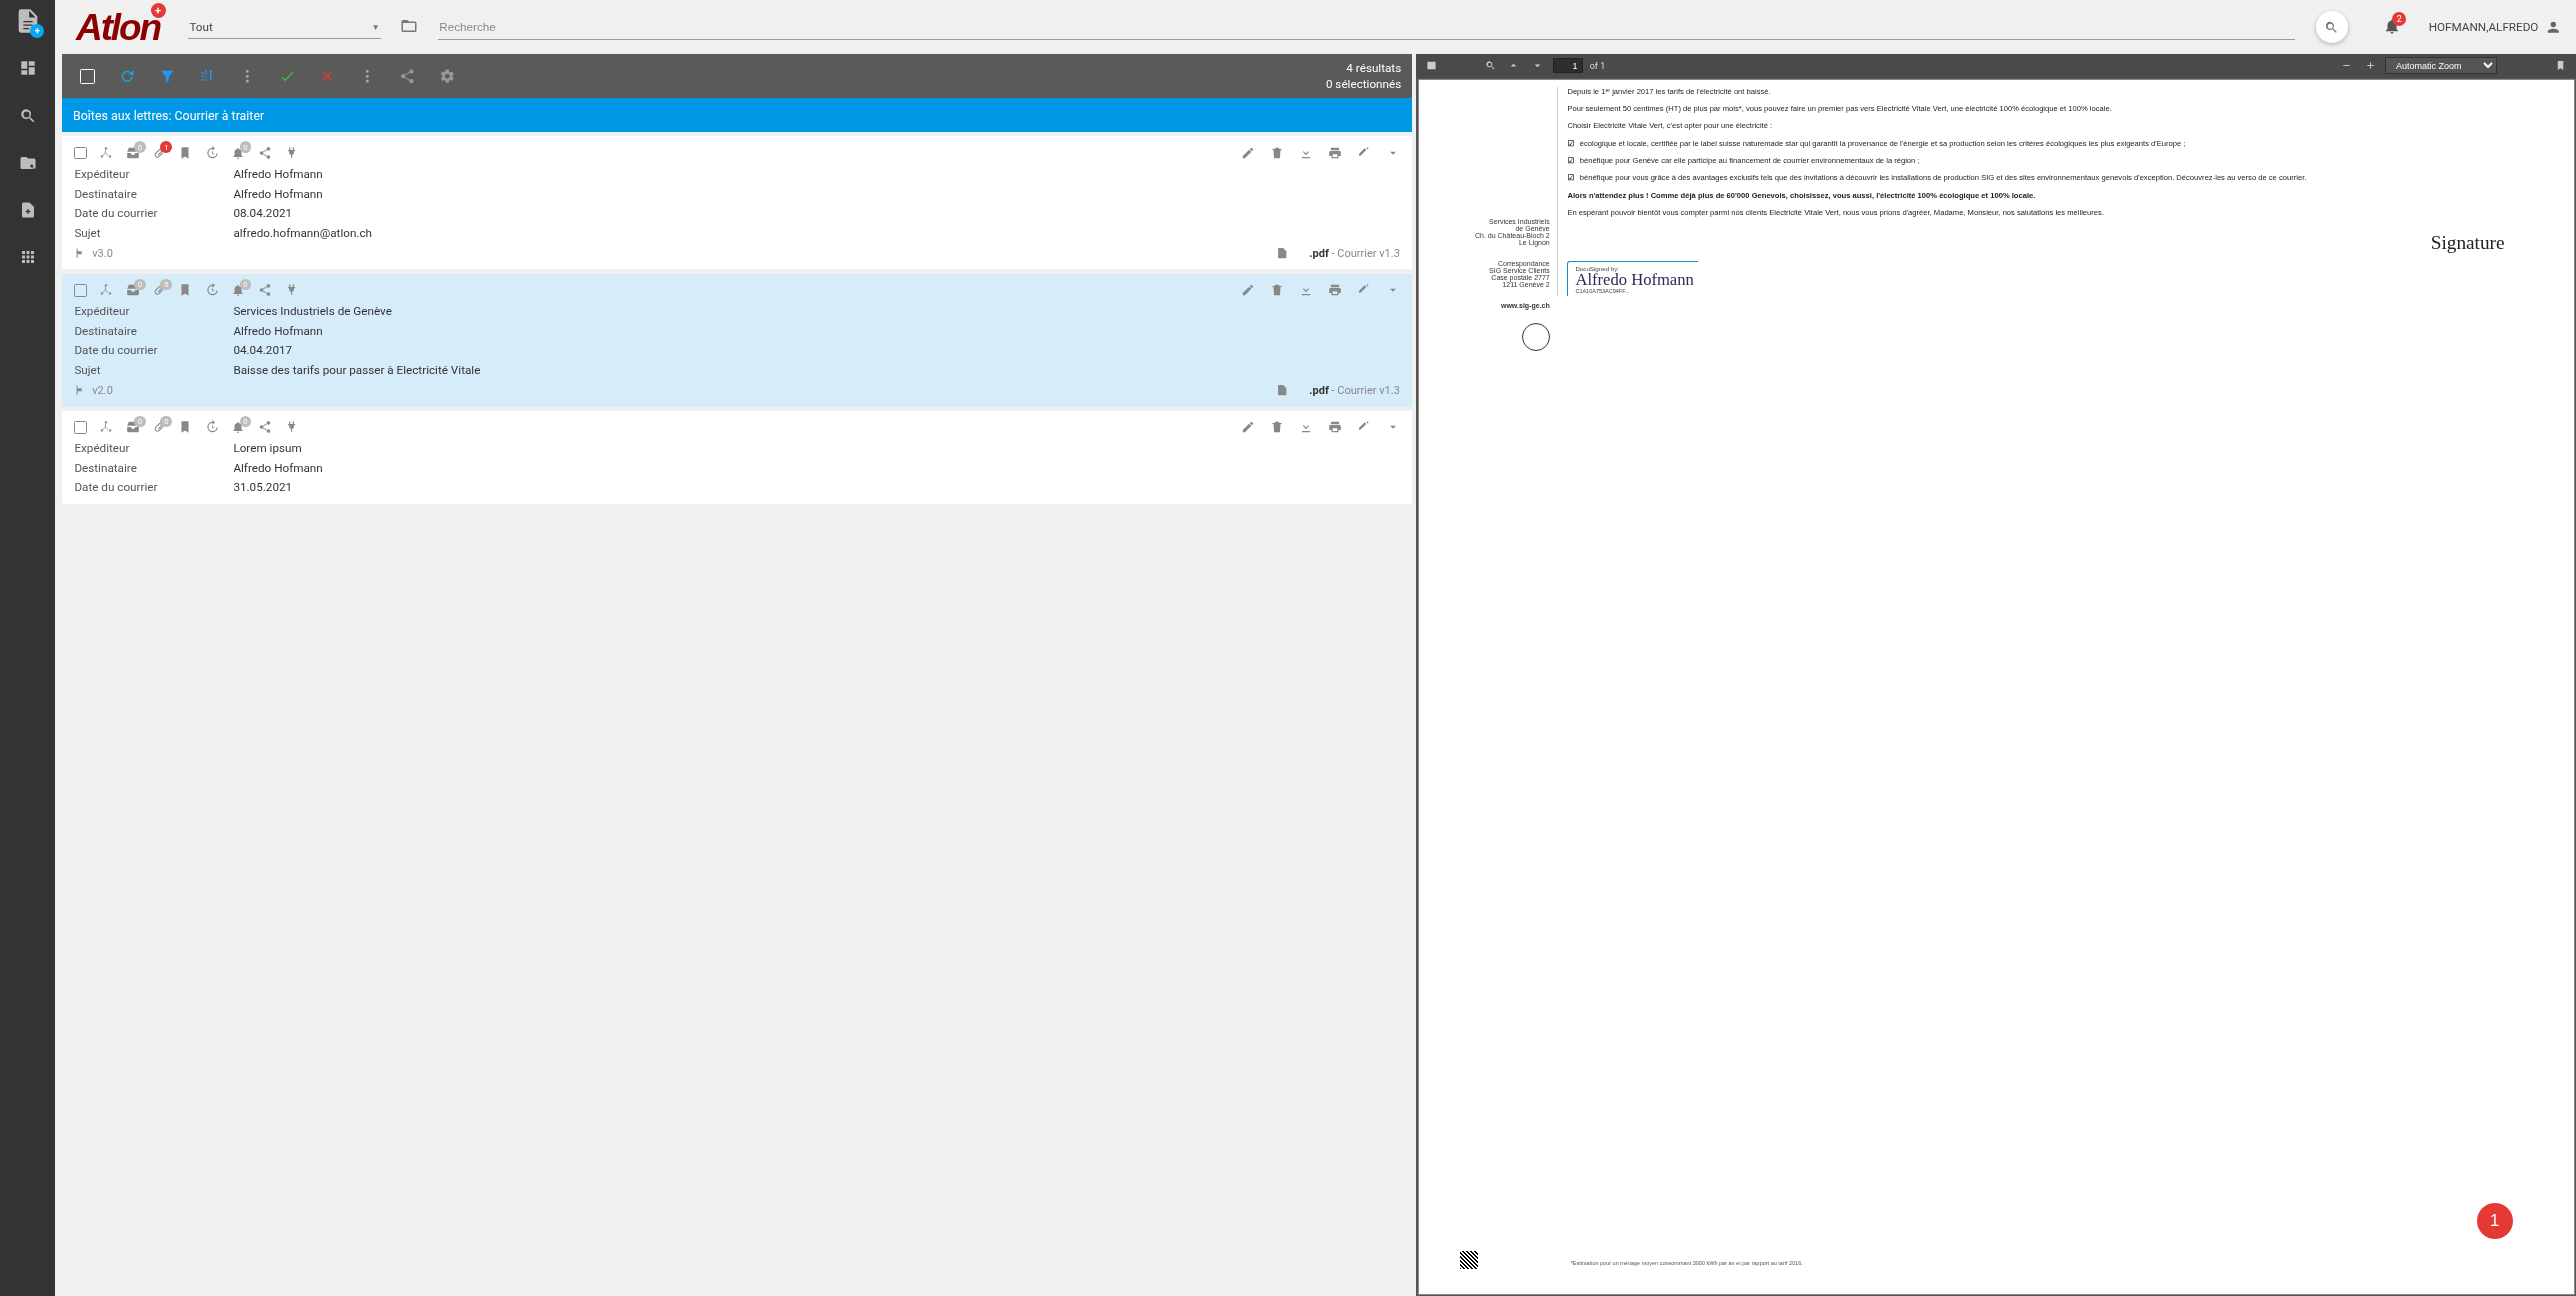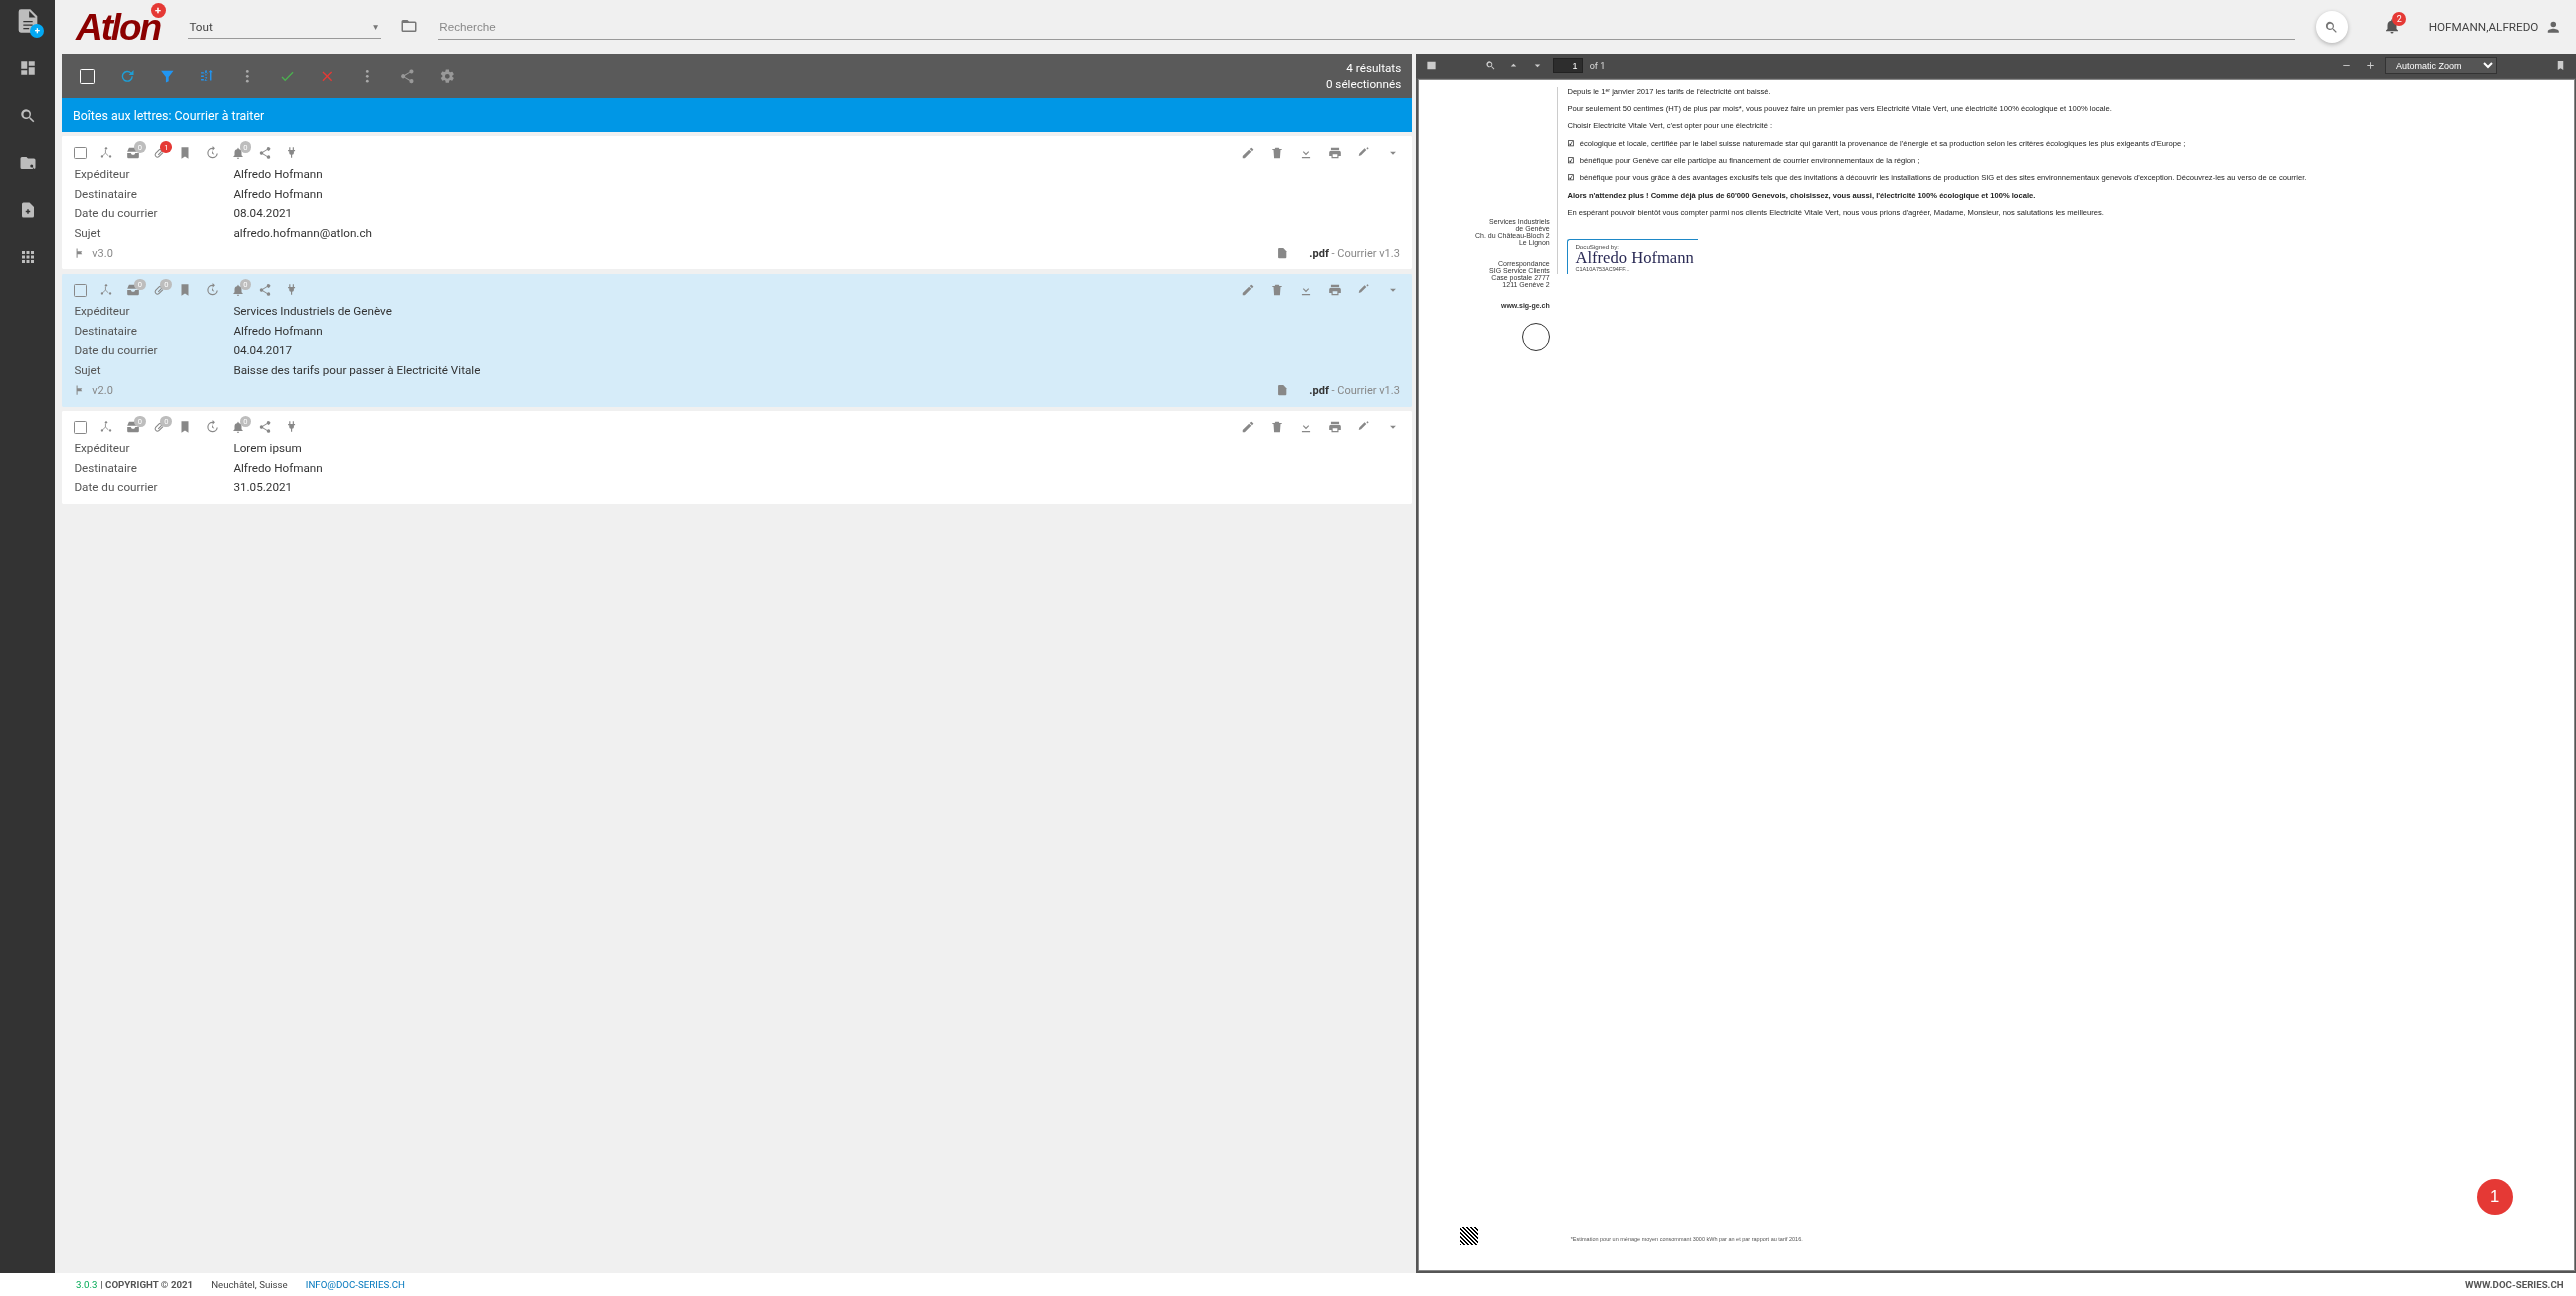--- a/index.html
+++ b/index.html
@@ -660,43 +660,35 @@
                     <span class="check-mark">☑</span>
                     <span>bénéfique pour Genève car elle participe au financement de courrier environnementaux de la région ;</span>
                   </div>
         <div class="check-item">
                     <span class="check-mark">☑</span>
                     <span>bénéfique pour vous grâce à des avantages exclusifs tels que des invitations à découvrir les installations de production SIG et des sites environnementaux genevois d'exception. Découvrez-les au verso de ce courrier.</span>
                   </div>
         <p style="font-weight:bold">Alors n'attendez plus ! Comme déjà plus de 60'000 Genevois, choisissez, vous aussi, l'électricité 100% écologique et 100% locale.</p>
         <p>En espérant pouvoir bientôt vous compter parmi nos clients Electricité Vitale Vert, nous vous prions d'agréer, Madame, Monsieur, nos salutations les meilleures.</p>
         <div class="doc-sign">
+         <div style="text-align:right;padding-right:41px;font-family:'Brush Script MT',cursive;font-size:19.3px">Signature</div>
          <div class="docu-box">
            <div class="docu-label">DocuSigned by:</div>
            <div class="docu-name">Alfredo Hofmann</div>
            <div class="docu-id">C1A10A753AC94FF...</div>
          </div>
         </div>
       </div>
       <div class="red-bubble">1</div>
       <div class="doc-foot-note">*Estimation pour un ménage moyen consommant 3000 kWh par an et par rapport au tarif 2016.</div>
       <div class="qr"></div>
     </div>
   </div>
 </div>
 
 </div>
 
 </div>
 </div>
 
-<div class="footer">
-  <span class="ver">
-        <span style="color:#0a5">3.0.3</span> 
-        <b>| COPYRIGHT © 2021</b>
-      </span>
-  <span>Neuchâtel, Suisse</span>
-  <a>INFO@DOC-SERIES.CH</a>
-  <a class="right">WWW.DOC-SERIES.CH</a>
-</div>
 
 </div>
 
 
 </body></html>

